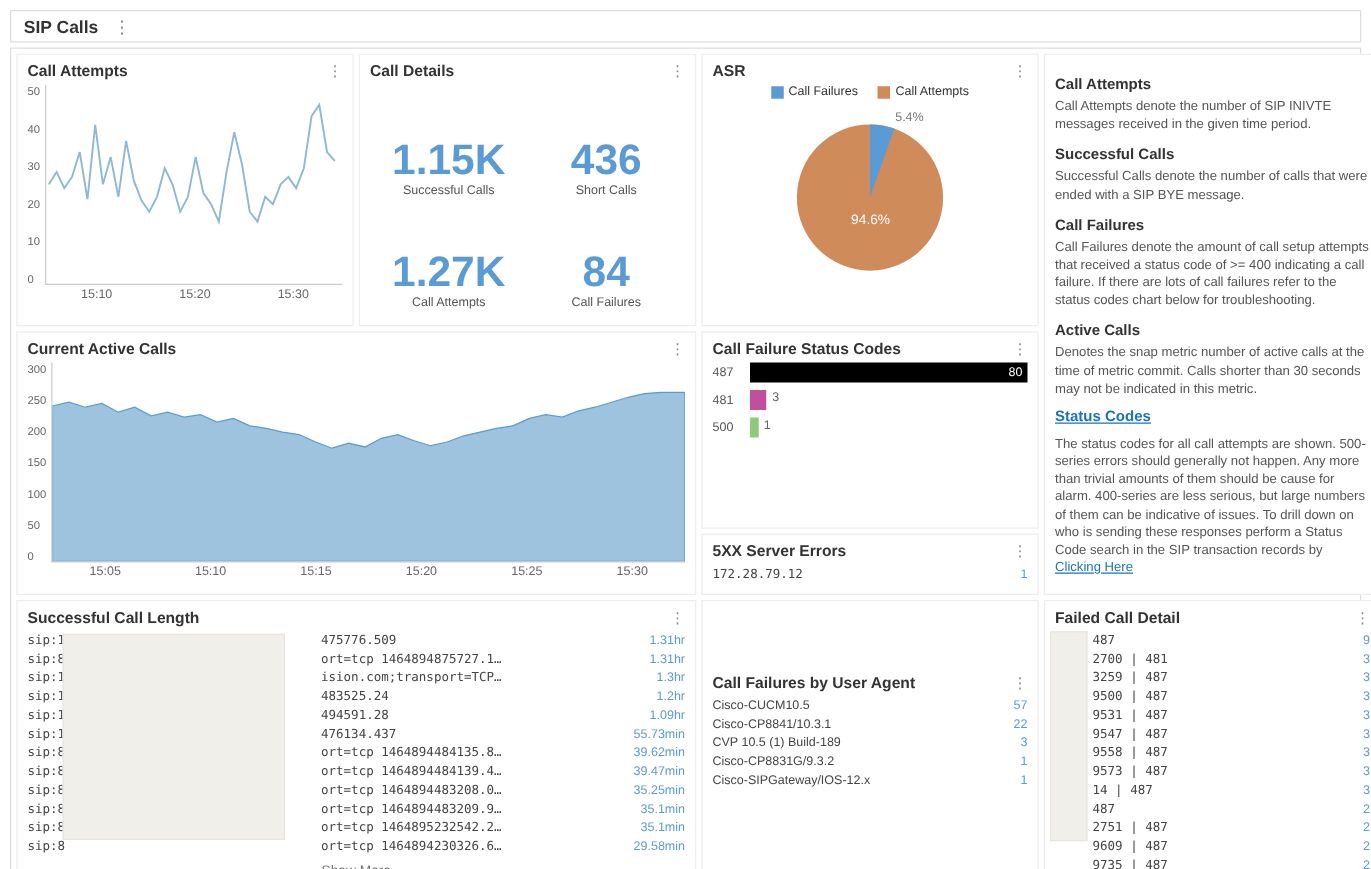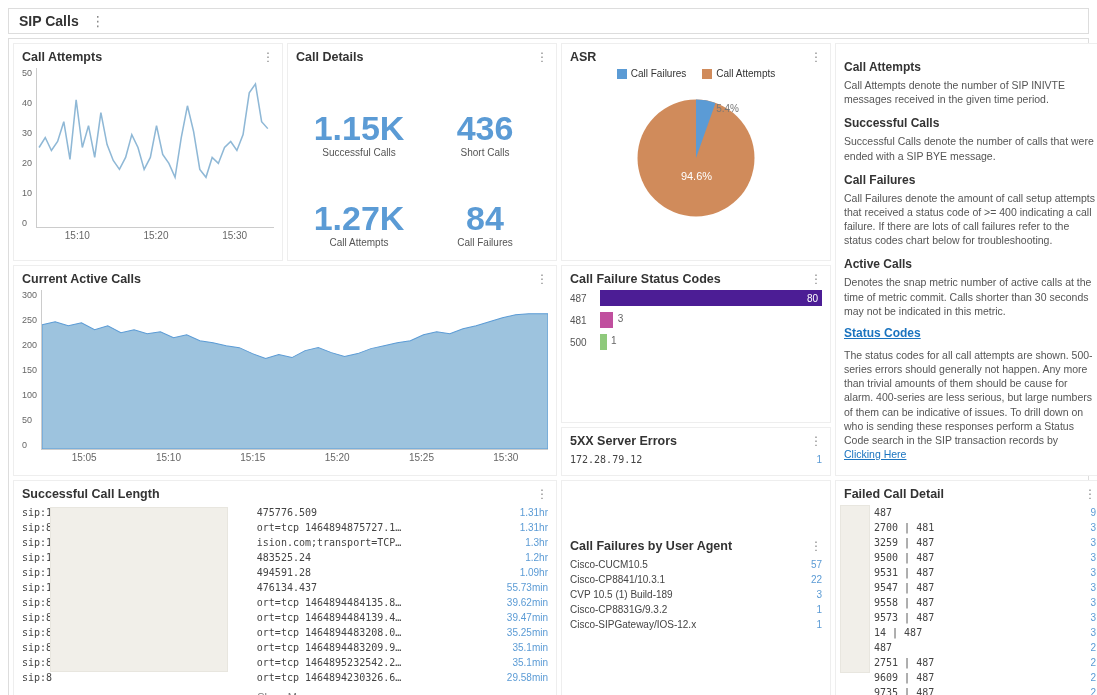--- a/index.html
+++ b/index.html
@@ -212,21 +212,21 @@
       <div class="legend-item">
           <span class="swatch" style="background:#d08b5b;"></span>
           <span>Call Attempts</span>
         </div>
     </div>
     <div style="position:relative; height:150px; display:flex; align-items:center; justify-content:center;">
       <svg width="130" height="130" viewBox="0 0 100 100">
         <circle cx="50" cy="50" r="45" fill="#d08b5b"></circle>
         <path d="M50,50 L50,5 A45,45 0 0,1 65,7.6 Z" fill="#5b9bd5"></path>
       </svg>
-      <span style="position:absolute; top:20px; left:58%; font-size:10px; color:#777;">5.4%</span>
+      <span style="position:absolute; top:6px; left:58%; font-size:10px; color:#777;">5.4%</span>
       <span style="position:absolute; top:58%; left:44%; font-size:11px; color:#fff;">94.6%</span>
     </div>
   </div>
 
   <div class="panel info" style="grid-row: span 2;">
     <h4>Call Attempts</h4>
     <p>Call Attempts denote the number of SIP INIVTE messages received in the given time period.</p>
     <h4>Successful Calls</h4>
     <p>Successful Calls denote the number of calls that were ended with a SIP BYE message.</p>
     <h4>Call Failures</h4>
@@ -271,21 +271,21 @@
   <div class="panel" style="padding:0; border:none; display:flex; flex-direction:column; gap:4px;">
     <div class="panel" style="flex:1;">
       <div class="panel-header">
         <h3>Call Failure Status Codes</h3>
         <span class="dots">⋮</span>
       </div>
       <div id="hbar-container">
           <div class="hbar-row">
             <div class="hbar-label">487</div>
             <div class="hbar-track">
-              <div class="hbar-fill" style="width:100%;background:#4c1d95;">80</div>
+              <div class="hbar-fill" style="width:100%;background:#000000;">80</div>
             </div>
           </div>
           <div class="hbar-row">
             <div class="hbar-label">481</div>
             <div class="hbar-track">
               <div class="hbar-fill" style="width:6%;background:#c04f9e;"></div>
               <span style="position:absolute;left:8%;top:1px;color:#666;">3</span>
             </div>
           </div>
           <div class="hbar-row">

